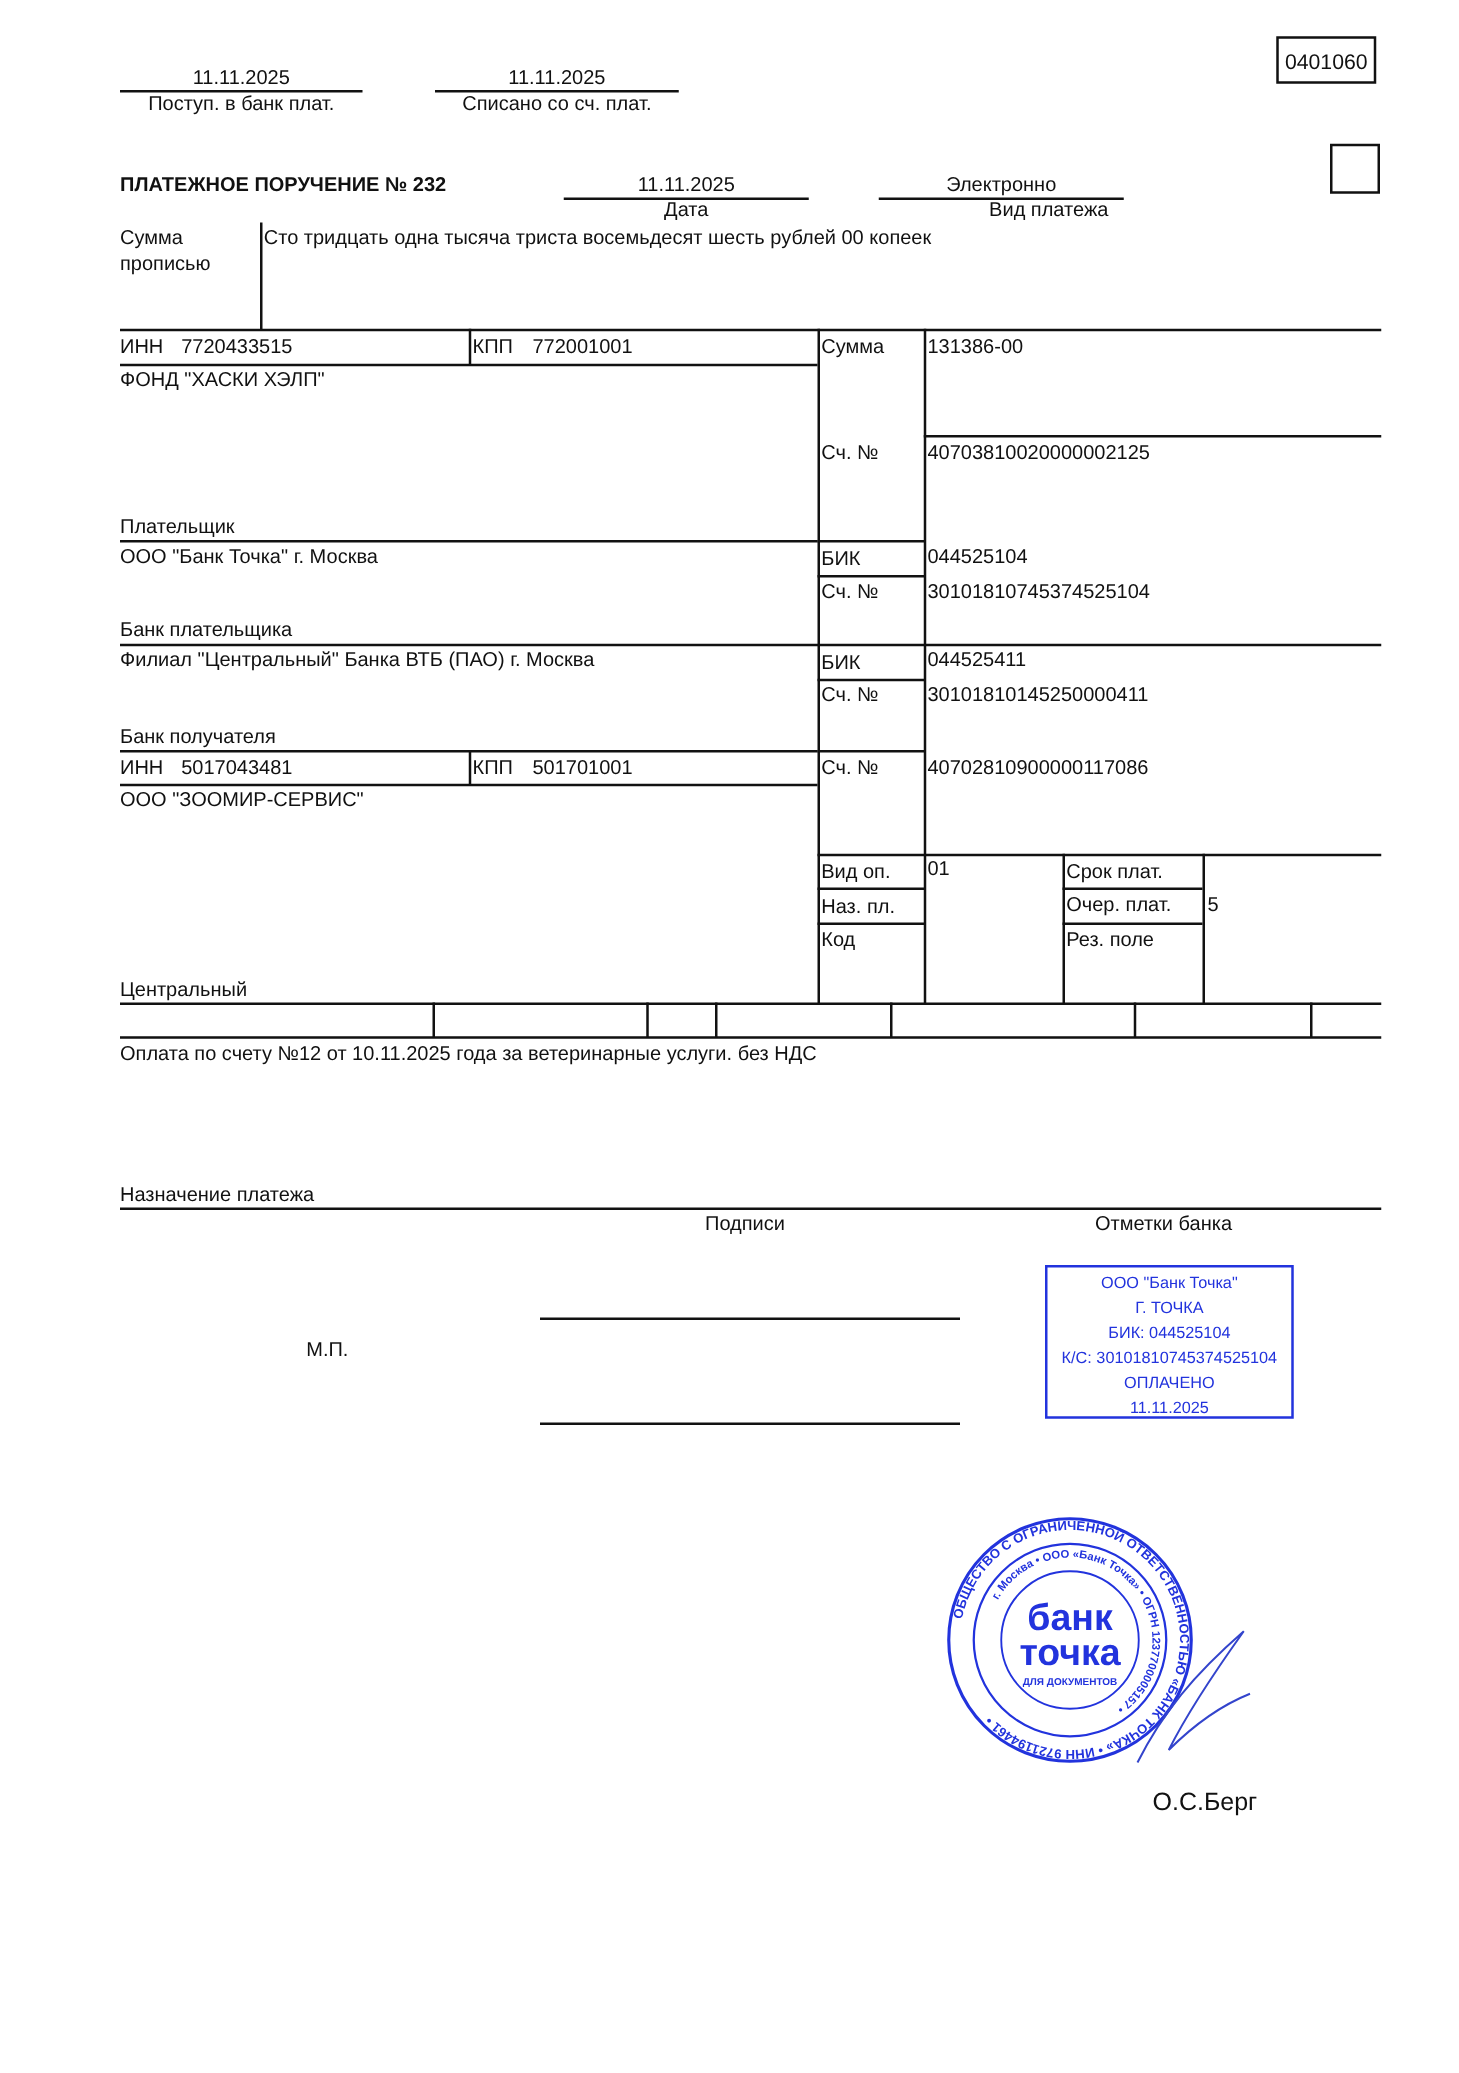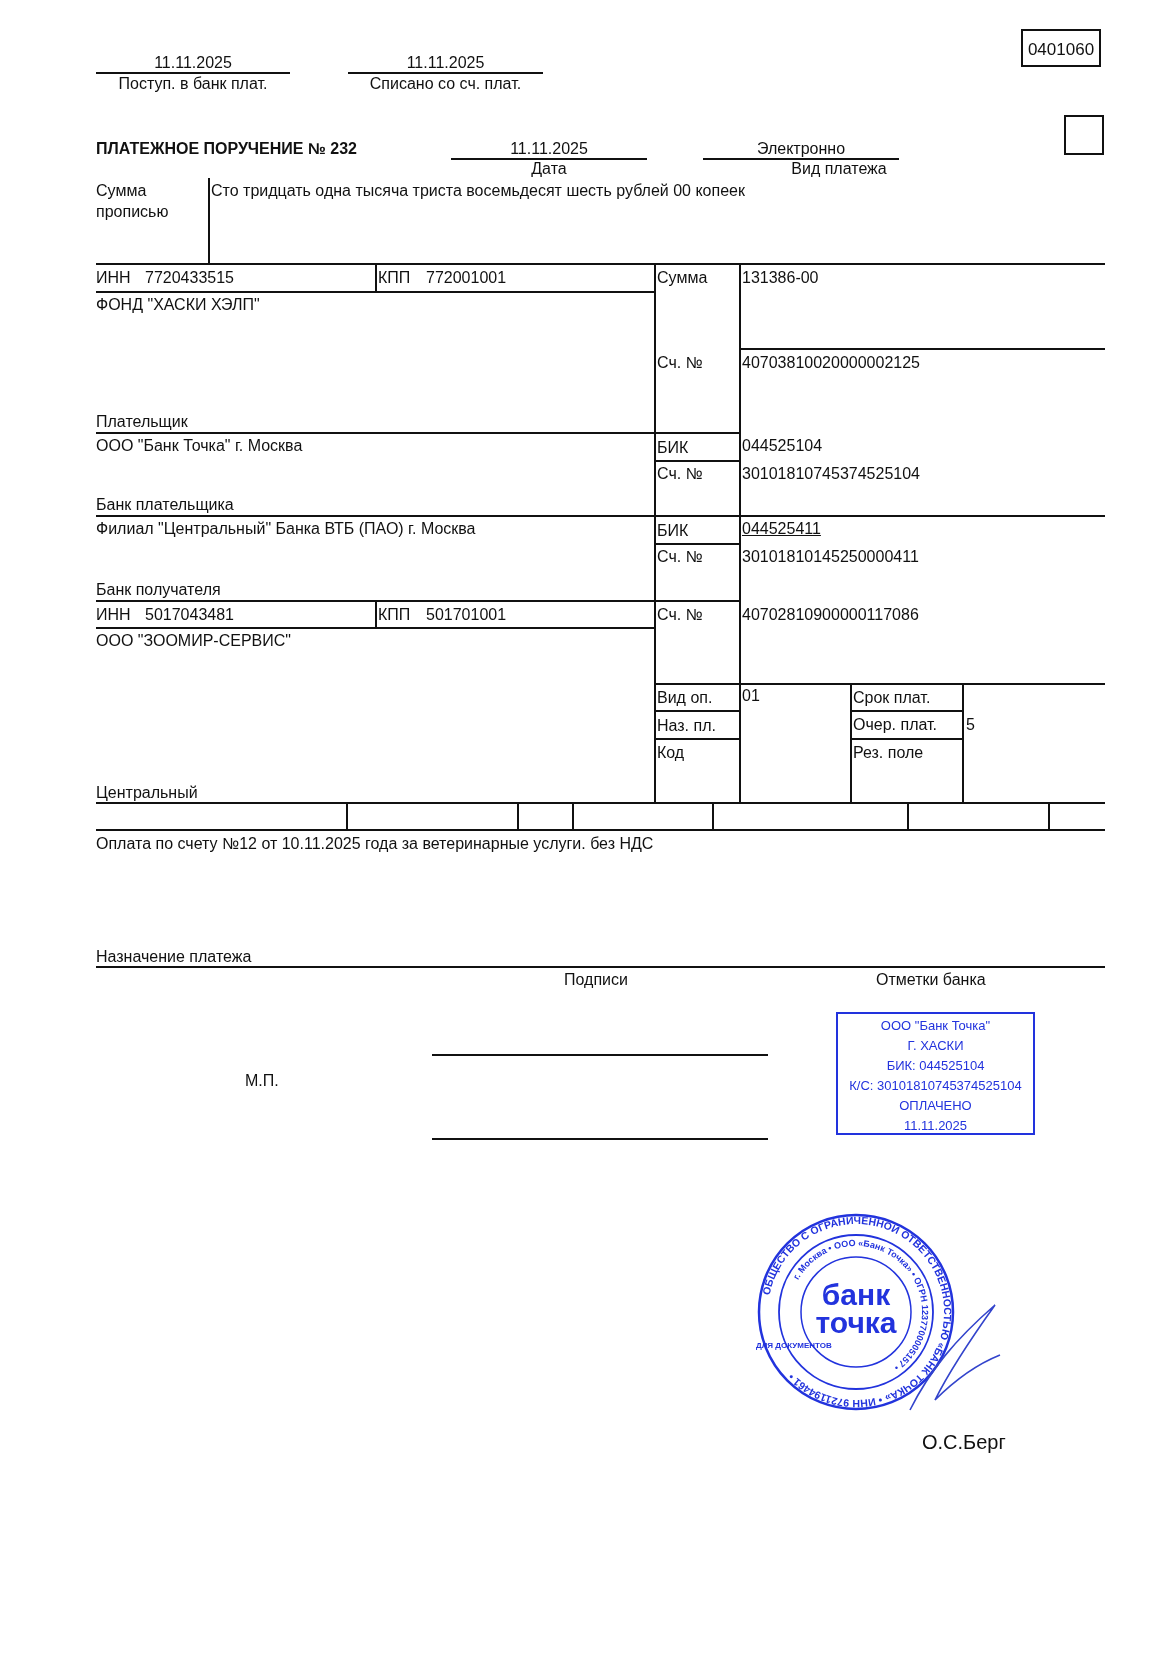--- a/index.html
+++ b/index.html
@@ -86,21 +86,21 @@
 <span class="t" style="left:96px;top:438px;">ООО "Банк Точка" г. Москва</span>
 <span class="t" style="left:96px;top:497px;">Банк плательщика</span>
 <span class="t" style="left:657px;top:440px;">БИК</span>
 <span class="t" style="left:742px;top:438px;">044525104</span>
 <span class="t" style="left:657px;top:466px;">Сч. №</span>
 <span class="t" style="left:742px;top:466px;">30101810745374525104</span>
 
 <span class="t" style="left:96px;top:521px;">Филиал "Центральный" Банка ВТБ (ПАО) г. Москва</span>
 <span class="t" style="left:96px;top:582px;">Банк получателя</span>
 <span class="t" style="left:657px;top:523px;">БИК</span>
-<span class="t" style="left:742px;top:521px;text-decoration:underline;">044525411</span>
+<span class="t" style="left:742px;top:521px;">044525411</span>
 <span class="t" style="left:657px;top:549px;">Сч. №</span>
 <span class="t" style="left:742px;top:549px;">30101810145250000411</span>
 
 <span class="t" style="left:96px;top:607px;">ИНН</span>
 <span class="t" style="left:145px;top:607px;">5017043481</span>
 <span class="t" style="left:378px;top:607px;">КПП</span>
 <span class="t" style="left:426px;top:607px;">501701001</span>
 <span class="t" style="left:96px;top:633px;">ООО "ЗООМИР-СЕРВИС"</span>
 <span class="t" style="left:96px;top:785px;">Центральный</span>
 <span class="t" style="left:657px;top:607px;">Сч. №</span>
@@ -120,21 +120,21 @@
 <div class="hl" style="left:96px;width:1009px;top:966px;"></div>
 
 <span class="t" style="left:564px;top:972px;">Подписи</span>
 <span class="t" style="left:876px;top:972px;">Отметки банка</span>
 <span class="t" style="left:245px;top:1073px;text-align:right;">М.П.</span>
 <div class="hl" style="left:432px;width:336px;top:1054px;"></div>
 <div class="hl" style="left:432px;width:336px;top:1138px;"></div>
 
 <div class="stamp-box" style="left:836px;top:1012px;width:199px;height:123px;">
   <div>ООО "Банк Точка"</div>
-  <div>Г. ХАСКИ</div>
+  <div>Г. ТОЧКА</div>
   <div>БИК: 044525104</div>
   <div>К/С: 30101810745374525104</div>
   <div>ОПЛАЧЕНО</div>
   <div>11.11.2025</div>
 </div>
 
 <div class="abs" style="left:756px;top:1212px;width:200px;height:200px;">
   <svg width="200" height="200" viewBox="0 0 200 200">
     <defs>
       <path id="outerArc" d="M100,100 m-88,0 a88,88 0 1,1 176,0 a88,88 0 1,1 -176,0"></path>
@@ -145,19 +145,19 @@
     <circle cx="100" cy="100" r="55" fill="none" stroke="#2233dd" stroke-width="1.5"></circle>
     <text font-family="Liberation Sans, sans-serif" font-size="10.5" font-weight="bold" fill="#2233dd">
       <textPath href="#outerArc" startOffset="3%">ОБЩЕСТВО С ОГРАНИЧЕННОЙ ОТВЕТСТВЕННОСТЬЮ «БАНК ТОЧКА» • ИНН 9721194461 •</textPath>
     </text>
     <text font-family="Liberation Sans, sans-serif" font-size="9" font-weight="bold" fill="#2233dd">
       <textPath href="#innerArc" startOffset="8%">г. Москва • ООО «Банк Точка» • ОГРН 1237700005157 •</textPath>
     </text>
   </svg>
   <span class="t blue" style="left:0;width:200px;top:68px;text-align:center;font-size:30px;font-weight:bold;">банк</span>
   <span class="t blue" style="left:0;width:200px;top:96px;text-align:center;font-size:30px;font-weight:bold;">точка</span>
-  <span class="t blue" style="left:0;width:200px;top:130px;font-size:8px;font-weight:bold;">ДЛЯ ДОКУМЕНТОВ</span>
+  <span class="t blue" style="left:0;width:200px;top:130px;text-align:center;font-size:8px;font-weight:bold;">ДЛЯ ДОКУМЕНТОВ</span>
 </div>
 
 <svg class="abs" style="left:900px;top:1300px;" width="120" height="120" viewBox="0 0 120 120">
   <path d="M10,110 C30,70 55,40 95,5 C70,40 50,70 35,100 C55,80 75,65 100,55" fill="none" stroke="#3344cc" stroke-width="1.6"></path>
 </svg>
 <span class="t" style="left:922px;top:1432px;font-size:20px;">О.С.Берг</span>
 
 </body></html>

